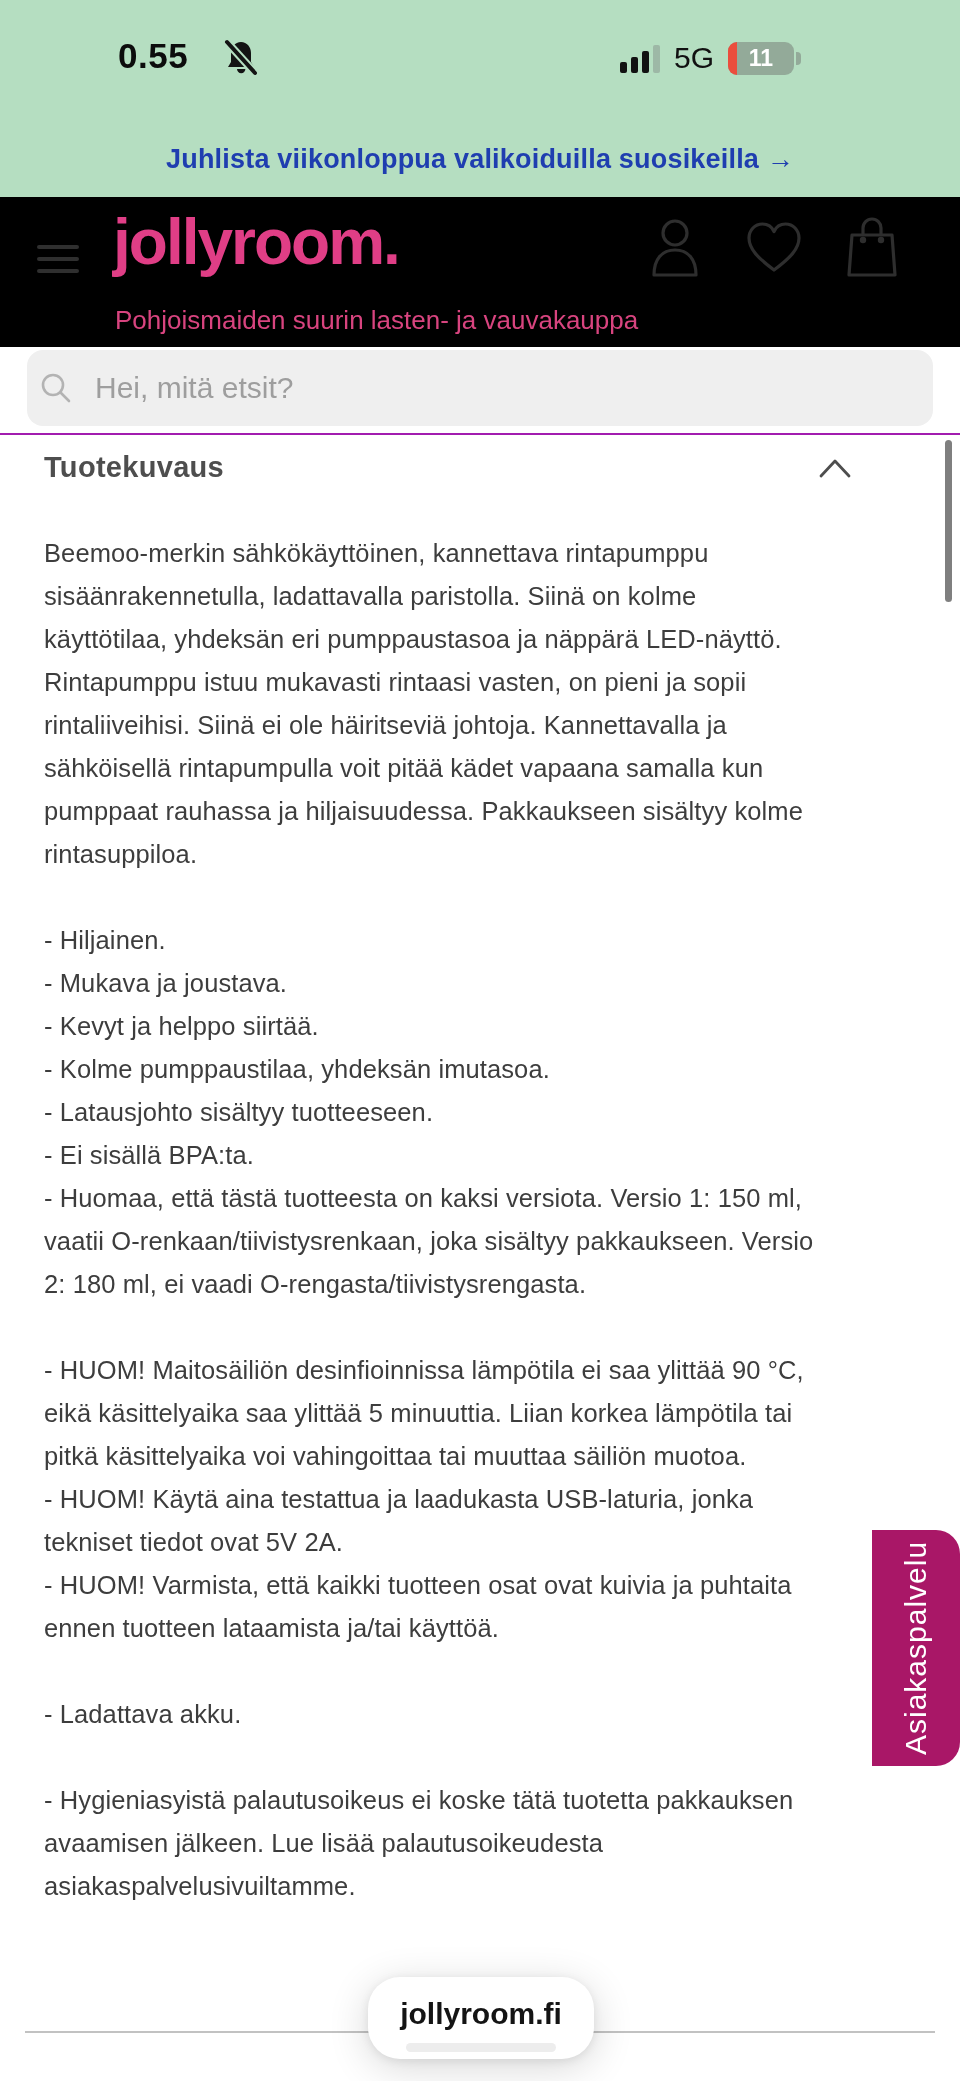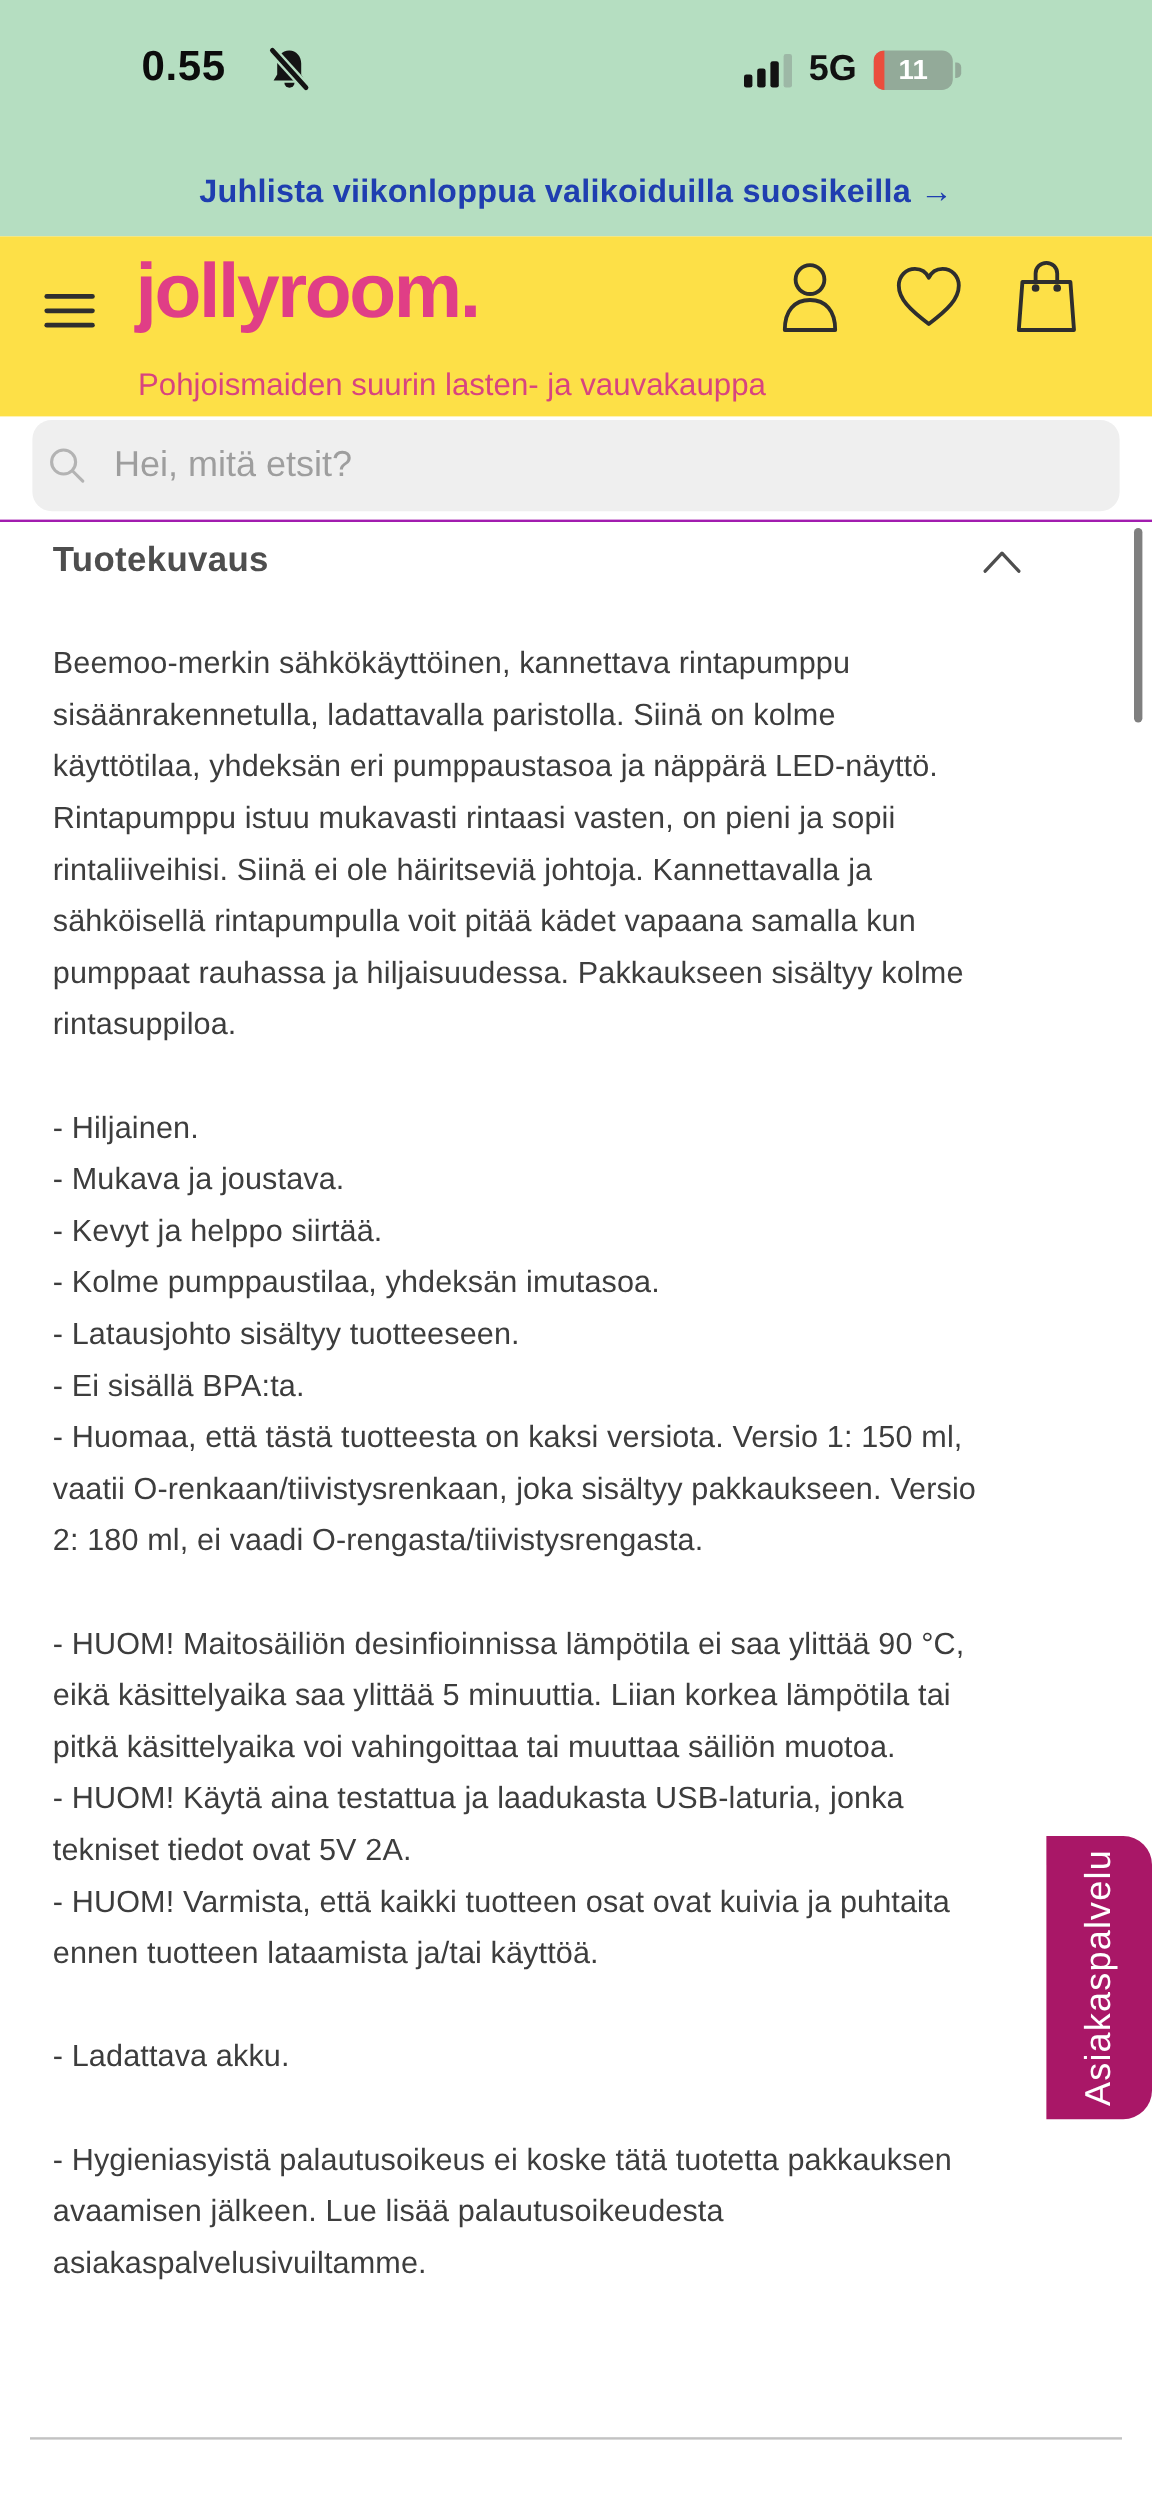--- a/index.html
+++ b/index.html
@@ -16,36 +16,36 @@
   .status-time {
     position:absolute; left:118px; top:2px; font-size:35px; font-weight:700;
     color:#0c0c0c; letter-spacing:0.5px;
   }
   .bell { position:absolute; left:222px; top:4px; }
   .status-right { position:absolute; right:92px; top:0; display:flex; align-items:center; gap:14px; height:48px; }
   .sigbars { display:flex; align-items:flex-end; gap:4px; height:30px; }
   .sigbars i { display:block; width:7px; border-radius:2px; background:#121212; }
   .sigbars i.b1{height:11px} .sigbars i.b2{height:16px} .sigbars i.b3{height:22px}
   .sigbars i.b4{height:28px; background:#9db8a6;}
-  .net-label { font-size:30px; font-weight:700; color:#111; }
+  .net-label { font-size:30px; font-weight:400; color:#111; }
   .battery { position:relative; width:66px; height:33px; border-radius:9px; background:#93aa99; overflow:hidden; }
   .battery .charge { position:absolute; left:0; top:0; bottom:0; width:9px; background:#eb4d3d; }
   .battery .pct {
     position:absolute; inset:0; display:flex; align-items:center; justify-content:center;
     color:#ffffff; font-size:23px; font-weight:700;
   }
   .battery-nub { width:5px; height:13px; background:#93aa99; border-radius:0 4px 4px 0; margin-left:2px; }
   .promo-link {
     position:absolute; left:0; bottom:22px; width:100%; text-align:center;
     color:#1f3eb0; font-size:27px; font-weight:700; text-decoration:none; letter-spacing:0.2px;
     cursor:pointer;
   }
 
   
-  .site-header { position:absolute; top:197px; left:0; width:960px; height:150px; background:#fde047; }
+  .site-header { position:absolute; top:197px; left:0; width:960px; height:150px; background:#000000; }
   .hamburger { position:absolute; left:37px; top:48px; width:42px; cursor:pointer; }
   .hamburger i { display:block; height:4px; background:#2f2f2f; border-radius:2px; margin-bottom:8px; }
   .hamburger i:last-child { margin-bottom:0; }
   .logo {
     position:absolute; left:113px; top:8px; font-size:64px; font-weight:800;
     color:#e03e86; letter-spacing:-2px; cursor:pointer;
   }
   .tagline { position:absolute; left:115px; top:108px; font-size:26px; color:#d8447f; }
   .header-icons { position:absolute; right:60px; top:20px; display:flex; gap:40px; align-items:center; }
   .hicon { display:block; cursor:pointer; }
@@ -227,14 +227,18 @@
       <div class="para">- Ladattava akku.</div>
       <div class="para blank"></div>
       <div class="para">- Hygieniasyistä palautusoikeus ei koske tätä tuotetta pakkauksen
 avaamisen jälkeen. Lue lisää palautusoikeudesta
 asiakaspalvelusivuiltamme.</div>
     </div>
 
   <div class="support-tab">Asiakaspalvelu</div>
 
   <div class="bottom-rule"></div>
+  <div class="url-pill">
+    <span class="url-text">jollyroom.fi</span>
+    <span class="pill-bar"></span>
+  </div>
 
 </div>
 
 </body></html>

